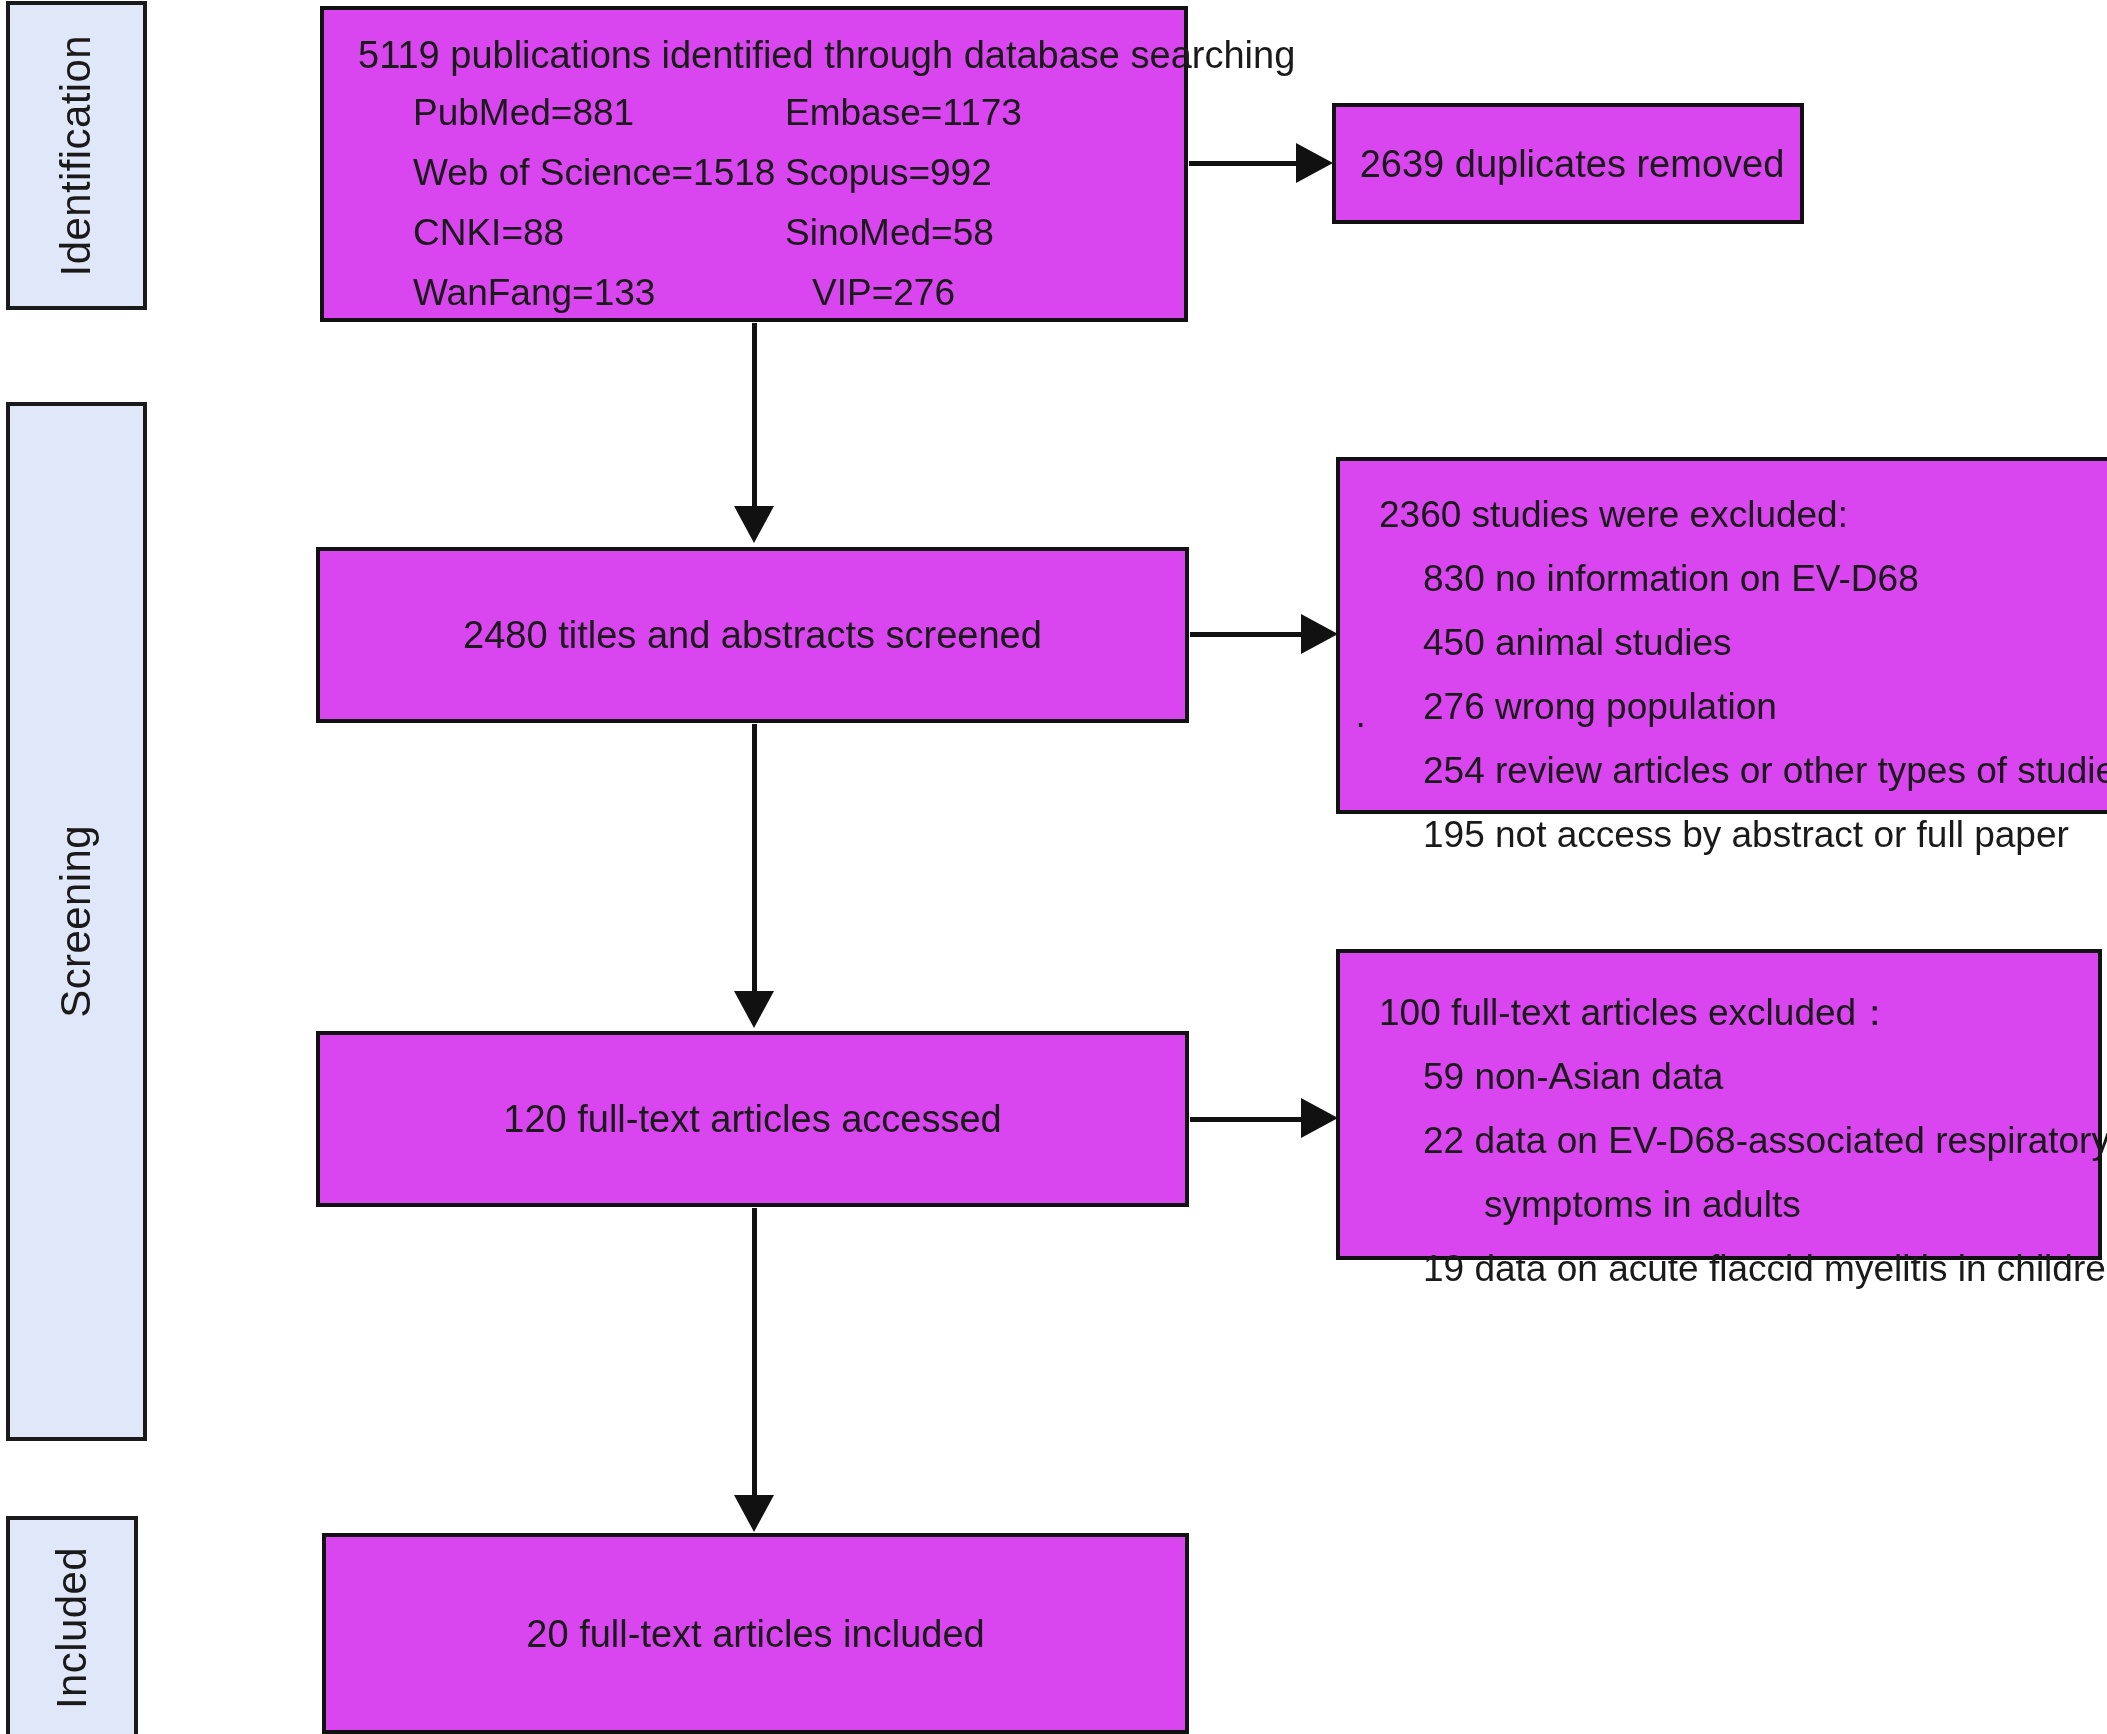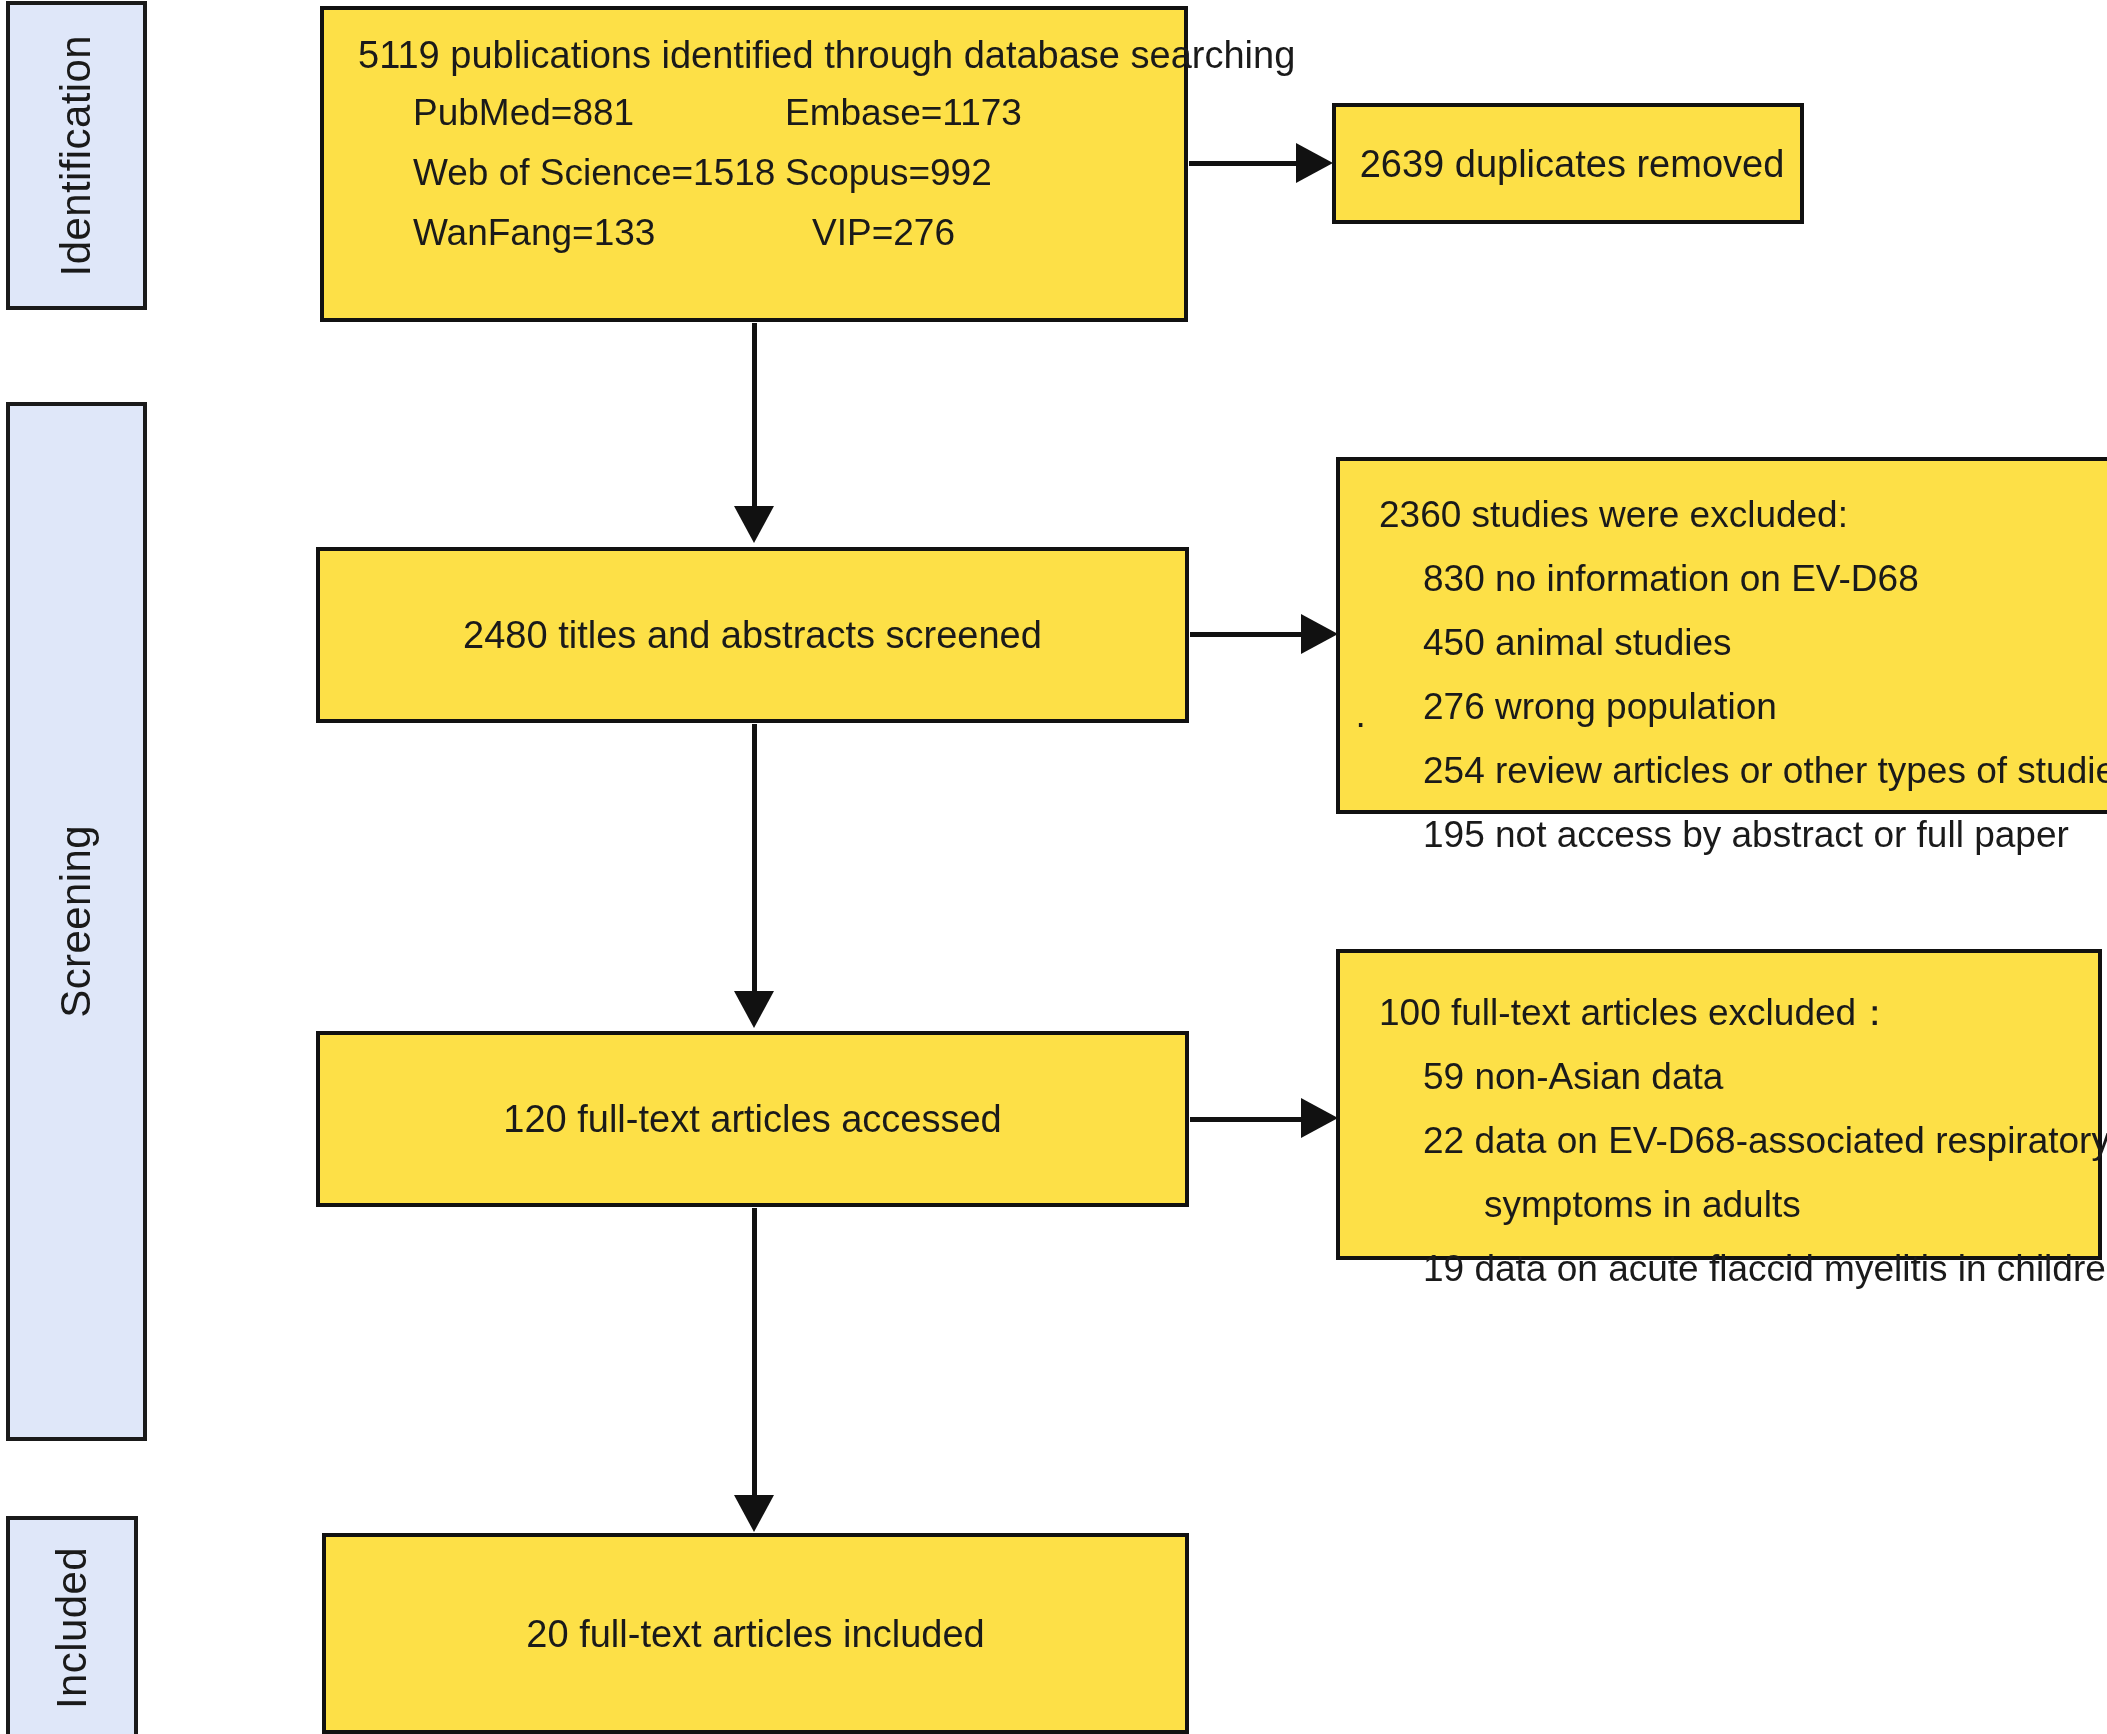--- a/index.html
+++ b/index.html
@@ -33,21 +33,21 @@
     font-size: 42px;
     color: #1a1a1a;
     letter-spacing: 0.4px;
     white-space: nowrap;
     line-height: 1;
   }
 
   
   .flow-box {
     position: absolute;
-    background: #fde047;
+    background: #d946ef;
     border: 4.2px solid #111111;
     box-sizing: border-box;
   }
   .flow-box.center-text {
     display: flex;
     align-items: center;
     justify-content: center;
   }
 
   .box-text {
@@ -169,20 +169,24 @@
     <div class="ident-inner">
       <div class="ident-head">5119 publications identified through  database searching</div>
       <div class="src-grid">
         <div class="src-row">
           <span class="src-col-a">PubMed=881</span>
           <span class="src-col-b">Embase=1173</span>
         </div>
         <div class="src-row">
           <span class="src-col-a">Web of Science=1518</span>
           <span class="src-col-b">Scopus=992</span>
+        </div>
+        <div class="src-row">
+          <span class="src-col-a">CNKI=88</span>
+          <span class="src-col-b">SinoMed=58</span>
         </div>
         <div class="src-row indent-b">
           <span class="src-col-a">WanFang=133</span>
           <span class="src-col-b">VIP=276</span>
         </div>
       </div>
     </div>
   </div>
 
   <div class="h-line" style="left:1189px; top:161px; width:109px;"></div>

